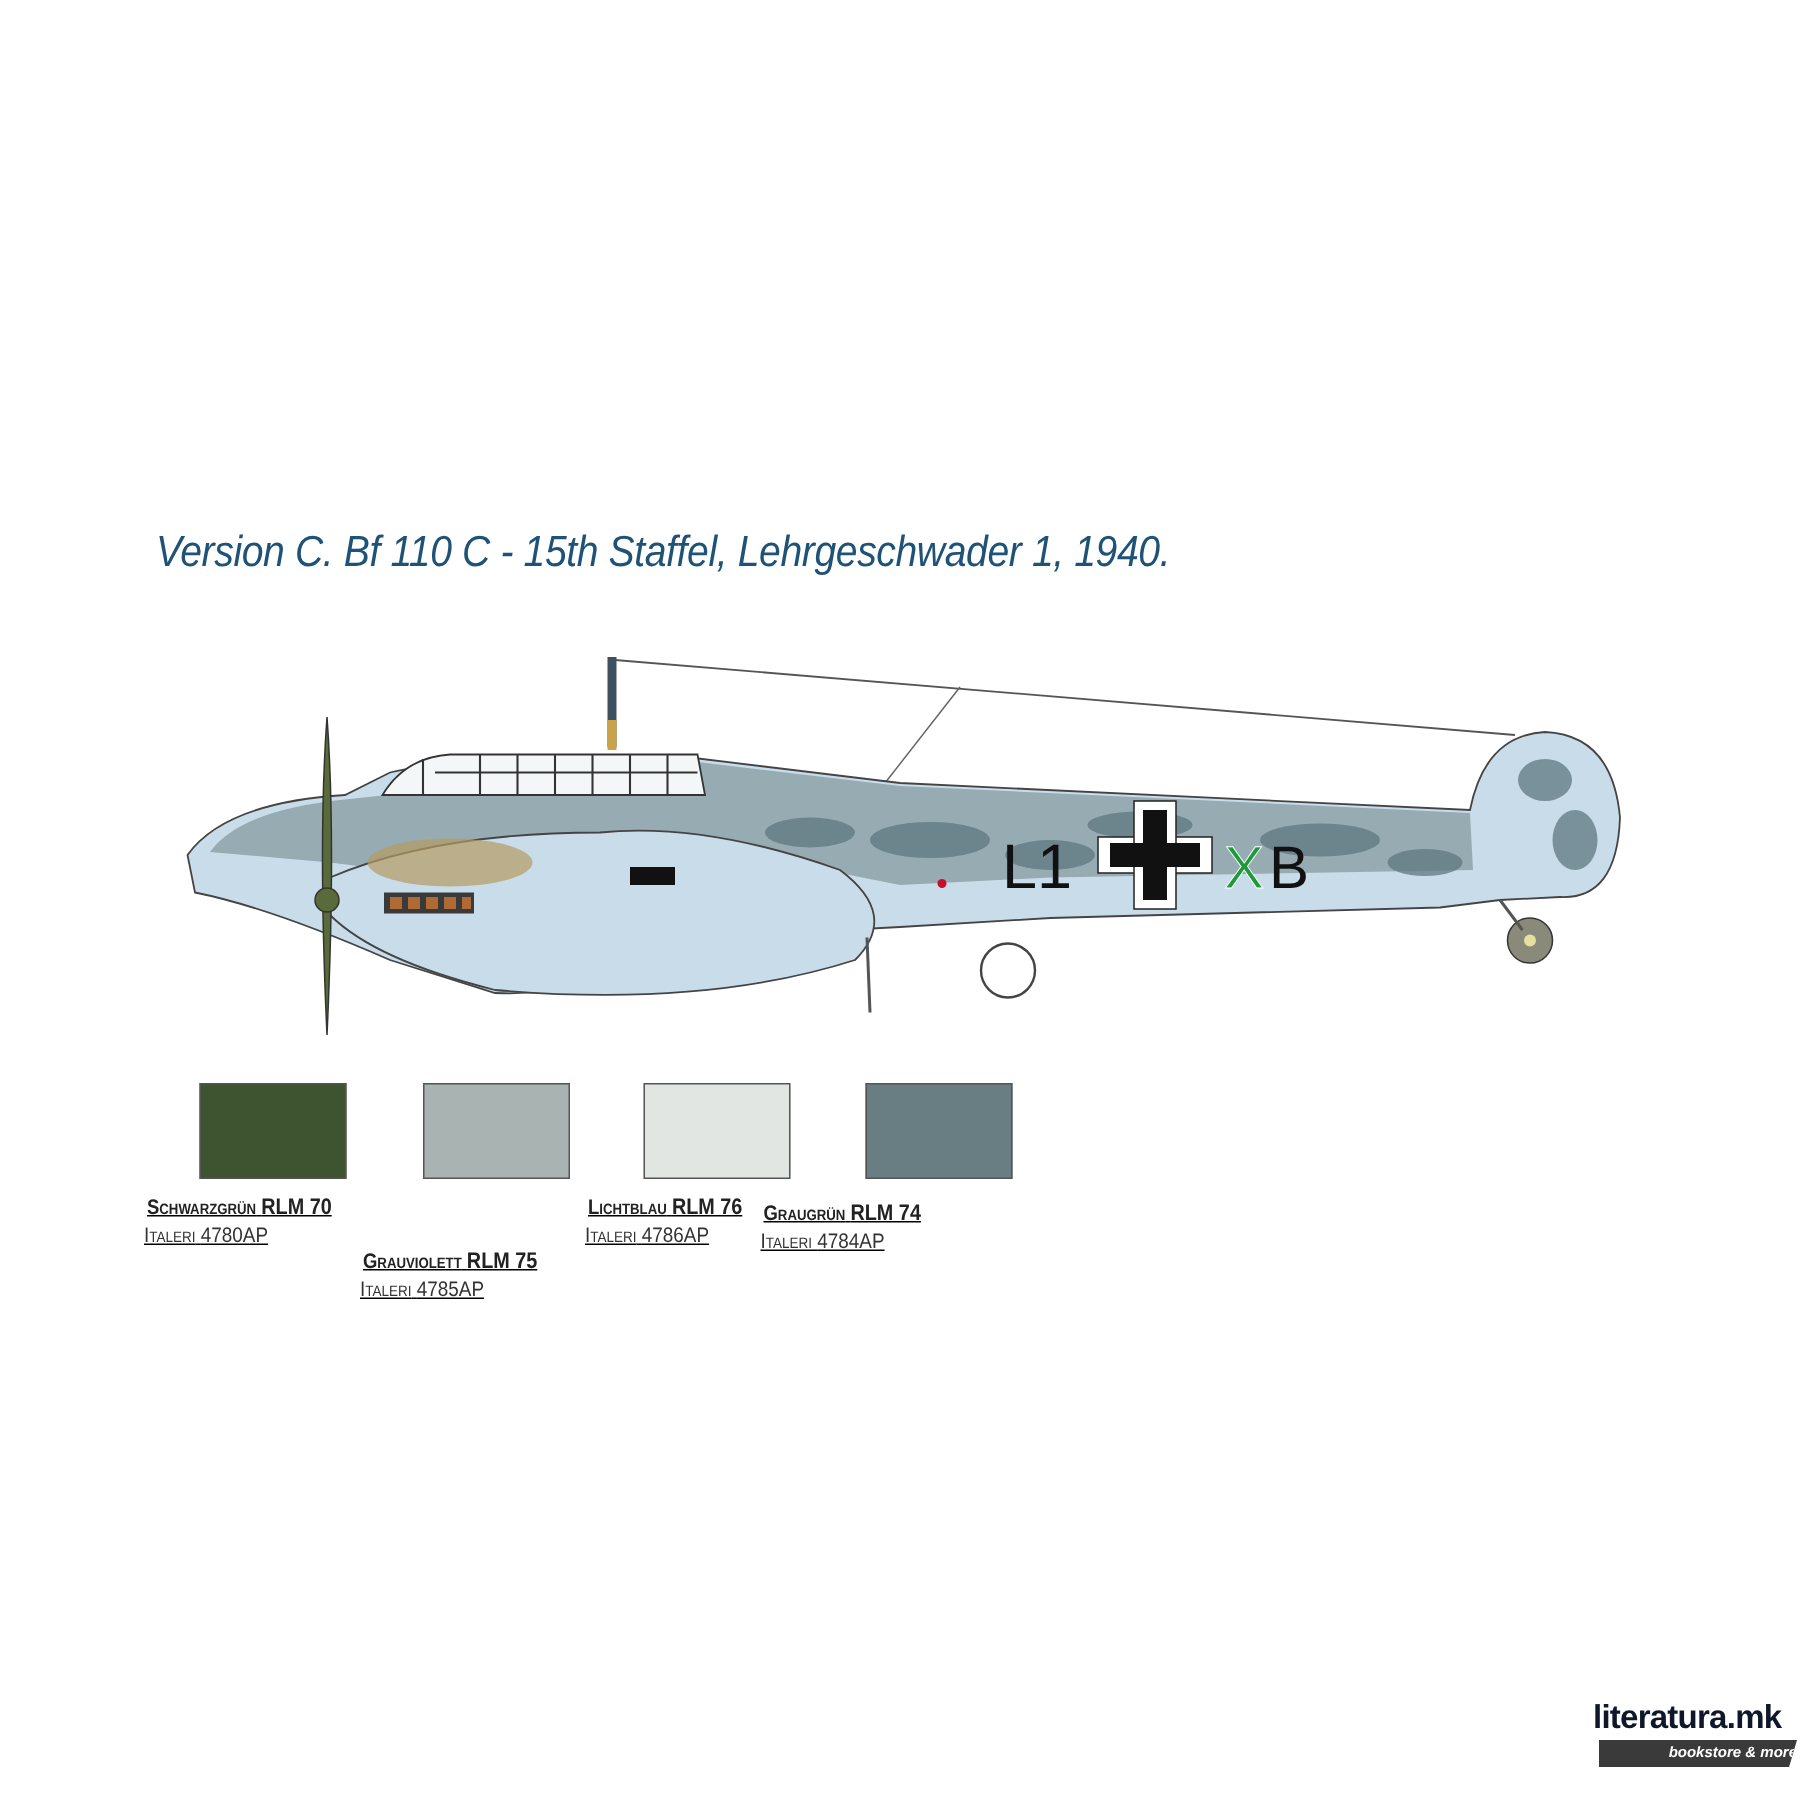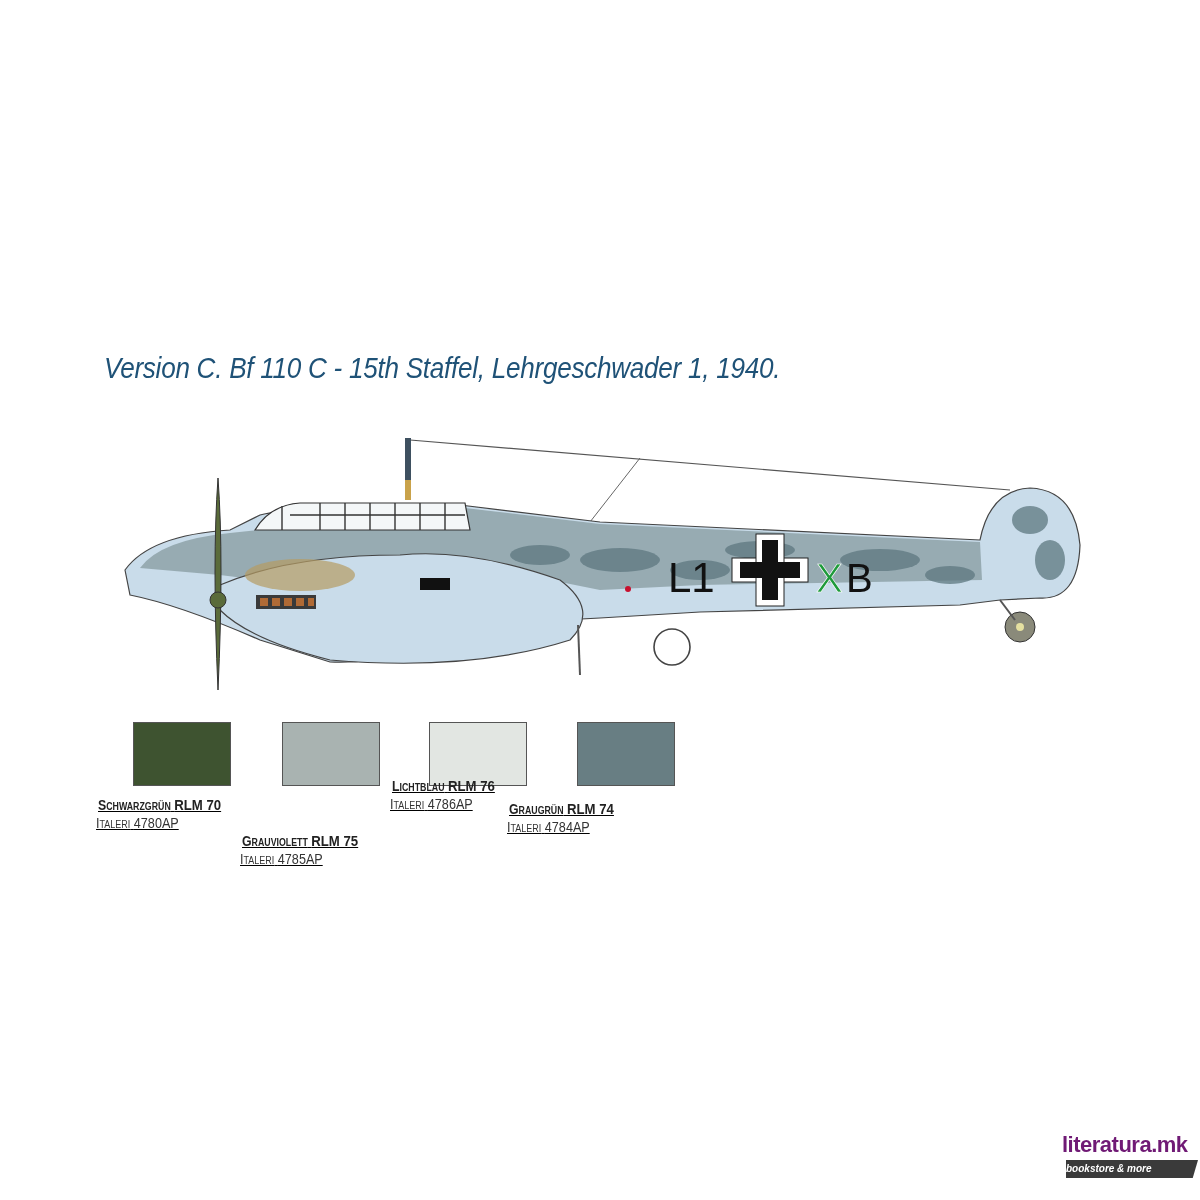--- a/index.html
+++ b/index.html
@@ -5,22 +5,22 @@
   html, body { margin:0; padding:0; background:#ffffff; }
   body { width:1200px; height:1200px; position:relative; overflow:hidden; font-family:"Liberation Sans", sans-serif; }
   .title { position:absolute; left:104px; top:352px; font-size:29px; font-style:italic; color:#1f5277; letter-spacing:-0.3px; transform:scaleX(0.9); transform-origin:left top; white-space:nowrap; }
   .plane { position:absolute; left:0; top:0; }
   .swatch { position:absolute; top:722px; width:98px; height:64px; border:1px solid #555; box-sizing:border-box; }
   .label { position:absolute; width:200px; text-align:left; font-family:"Liberation Sans", sans-serif;text-decoration:underline; }
   .label .name { font-weight:bold; font-size:14px; color:#222; font-variant:small-caps; transform:scaleX(0.88); }
   .label .name .rlm { font-size:15px; }
   .label .code { font-size:14px; color:#333; font-variant:small-caps; margin-top:2px; transform:scaleX(0.9); }
   .logo { position:absolute; left:1062px; top:1132px; }
-  .logo .main { font-size:22px; font-weight:bold; color:#701a75; letter-spacing:-0.5px; }
-  .logo .sub { position:absolute; left:4px; top:28px; width:132px; height:18px; background:#3a3a3a; color:#fff; font-size:10px; font-style:italic; font-weight:bold; text-align:left; line-height:18px; clip-path:polygon(0 0,100% 0,96% 100%,0 100%); }
+  .logo .main { font-size:22px; font-weight:bold; color:#0f172a; letter-spacing:-0.5px; }
+  .logo .sub { position:absolute; left:4px; top:28px; width:132px; height:18px; background:#3a3a3a; color:#fff; font-size:10px; font-style:italic; font-weight:bold; text-align:right; line-height:18px; clip-path:polygon(0 0,100% 0,96% 100%,0 100%); }
 </style>
 </head>
 <body>
 
 <div class="title">Version C. Bf 110 C - 15th Staffel, Lehrgeschwader 1, 1940.</div>
 
 <svg class="plane" width="1200" height="720" viewBox="0 0 1200 720">
 
   <line x1="410" y1="440" x2="1010" y2="490" stroke="#555" stroke-width="1.2"></line>
   <line x1="590" y1="522" x2="640" y2="458" stroke="#666" stroke-width="1"></line>
@@ -93,21 +93,21 @@
 <div class="swatch" style="left: 577px; background: rgb(104, 126, 131);"></div>
 
 <div class="label" style="left:86px; top:796px;">
   <div class="name"><span>Schwarzgrün</span> <span class="rlm">RLM 70</span></div>
   <div class="code"><span>Italeri</span> <span>4780AP</span></div>
 </div>
 <div class="label" style="left:230px; top:832px;">
   <div class="name"><span>Grauviolett</span> <span class="rlm">RLM 75</span></div>
   <div class="code"><span>Italeri</span> <span>4785AP</span></div>
 </div>
-<div class="label" style="left:380px; top:777px;">
+<div class="label" style="left:380px; top:796px;">
   <div class="name"><span>Lichtblau</span> <span class="rlm">RLM 76</span></div>
   <div class="code"><span>Italeri</span> <span>4786AP</span></div>
 </div>
 <div class="label" style="left:497px; top:800px;">
   <div class="name"><span>Graugrün</span> <span class="rlm">RLM 74</span></div>
   <div class="code"><span>Italeri</span> <span>4784AP</span></div>
 </div>
 
 <div class="logo">
   <div class="main">literatura.mk</div>

